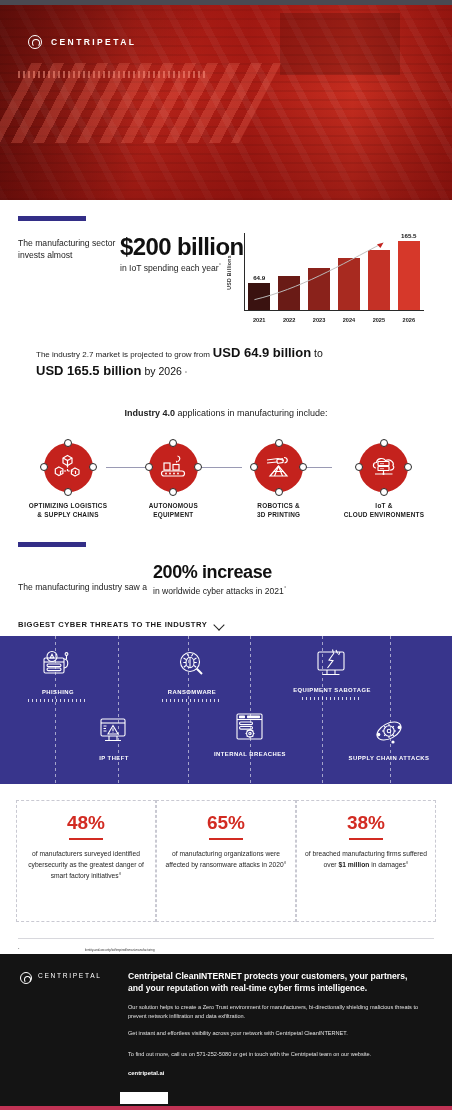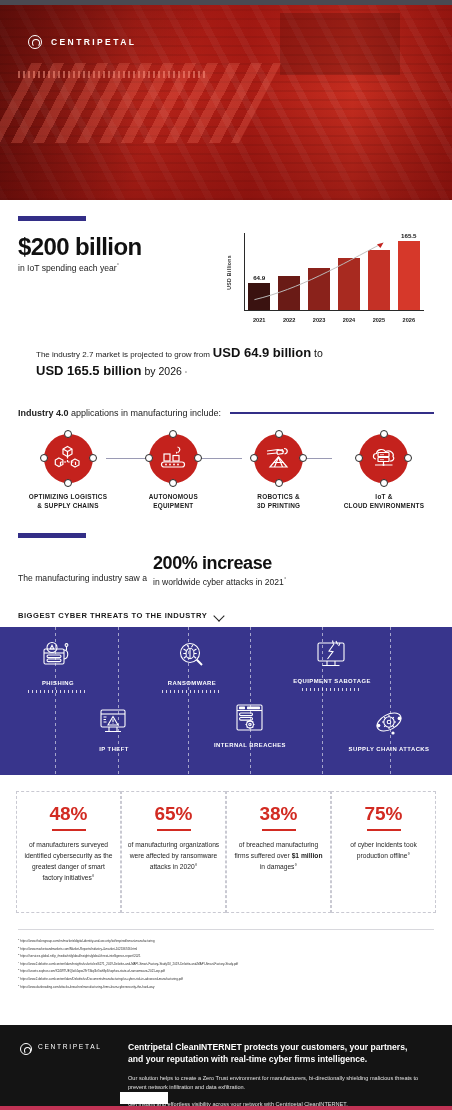--- a/index.html
+++ b/index.html
@@ -110,21 +110,21 @@
   .trend { position:absolute; left:20px; right:4px; top:4px; bottom:19px; pointer-events:none; }
 
   .grow-line {
     font-size:8px; color:#222; padding:8px 18px 0; display:flex; align-items:baseline; flex-wrap:wrap; gap:3px;
   }
   .grow-line b { font-size:13px; font-weight:700; color:#111; }
   .grow-line .plain { font-size:10.5px; color:#111; }
 
   
   .ind-head {
-    display:flex; align-items:center; gap:9px; padding:20px 18px 0;
+    display:flex; align-items:center; gap:9px; padding:20px 18px 0;flex-direction:column;
   }
   .ind-head .txt { font-size:9px; color:#222; white-space:nowrap; }
   .ind-head .txt b { font-weight:700; }
   .ind-head .ln { flex:1; height:1.3px; background:#332e87; }
 
   .nodes {
     display:flex; justify-content:space-between; align-items:flex-start;
     padding:16px 26px 0; position:relative;
   }
   .node { width:84px; display:flex; flex-direction:column; align-items:center; }
@@ -203,21 +203,21 @@
   .sources { padding:16px 18px 0; }
   .sources .top-rule { height:1px; background:#d8d8dd; margin-bottom:7px; }
   .src-line {
     font-size:2.9px; line-height:1.95; color:#2a2a2a;
     white-space:nowrap; overflow:hidden; letter-spacing:.05px;
   }
   .src-line .n { vertical-align:super; font-size:2.3px; }
 
   
   .footer {
-    position:absolute; left:0; right:0; bottom:0; height:85px;
+    position:absolute; left:0; right:0; bottom:0; height:156px;
     background:#141414; color:#fff; padding:16px 20px 0; display:flex; gap:16px;
   }
   .f-logo { display:flex; align-items:flex-start; gap:6px; padding-top:2px; width:92px; flex:none;}
   .f-logo .mark {
     width:12px; height:12px; border:1.2px solid #fff; border-radius:50%; position:relative; flex:none;
   }
   .f-logo .mark:after {
     content:""; position:absolute; left:2.5px; top:2.5px; width:5px; height:5px;
     border:1.1px solid #fff; border-radius:50%; border-bottom-color:transparent;
   }
@@ -250,20 +250,24 @@
       <span class="mark"></span>
       <span class="wordmark">CENTRIPETAL</span>
     </div>
 
   </div>
 
   <div class="sec-spend">
     <div class="accent-bar"></div>
 
     <div class="spend-head">
+      <div class="spend-lead">
+        <div>The manufacturing sector</div>
+        <div>invests almost</div>
+      </div>
       <div>
         <div class="spend-big">$200 billion</div>
         <div class="spend-sub">
           <span>in IoT spending each year</span><span class="sup">°</span>
         </div>
       </div>
     </div>
 
     <div class="chart-wrap">
       <div class="chart">
@@ -544,25 +548,20 @@
     <div class="card">
       <div class="card-pct">65%</div>
       <div class="card-rule"></div>
       <div class="card-txt">of manufacturing organizations were affected by ransomware attacks in 2020°</div>
     </div>
     <div class="card">
       <div class="card-pct">38%</div>
       <div class="card-rule"></div>
       <div class="card-txt"><span>of breached manufacturing firms suffered over </span><b>$1 million</b><span> in damages°</span></div>
     </div>
-    <div class="card">
-      <div class="card-pct">75%</div>
-      <div class="card-rule"></div>
-      <div class="card-txt">of cyber incidents took production offline°</div>
-    </div>
   </div>
 
   <div class="sources">
     <div class="top-rule"></div>
     <div id="srclist">
         <div class="src-line"><span class="n">1</span> https://www.thalesgroup.com/en/markets/digital-identity-and-security/iot/inspired/smart-manufacturing</div>
         <div class="src-line"><span class="n">2</span> https://www.marketsandmarkets.com/Market-Reports/industry-4-market-102536746.html</div>
         <div class="src-line"><span class="n">3</span> https://services.global.ntt/p_/media/ntt/global/insights/global-threat-intelligence-report/2021</div>
         <div class="src-line"><span class="n">4</span> https://www2.deloitte.com/content/dam/insights/us/articles/6271_2019-Deloitte-and-MAPI-Smart-Factory-Study/DI_2019-Deloitte-and-MAPI-Smart-Factory-Study.pdf</div>
         <div class="src-line"><span class="n">5</span> https://assets.sophos.com/X24WTUEQ/at/4zpw29r73kq3kt5wh8p3/sophos-state-of-ransomware-2021-wp.pdf</div>

